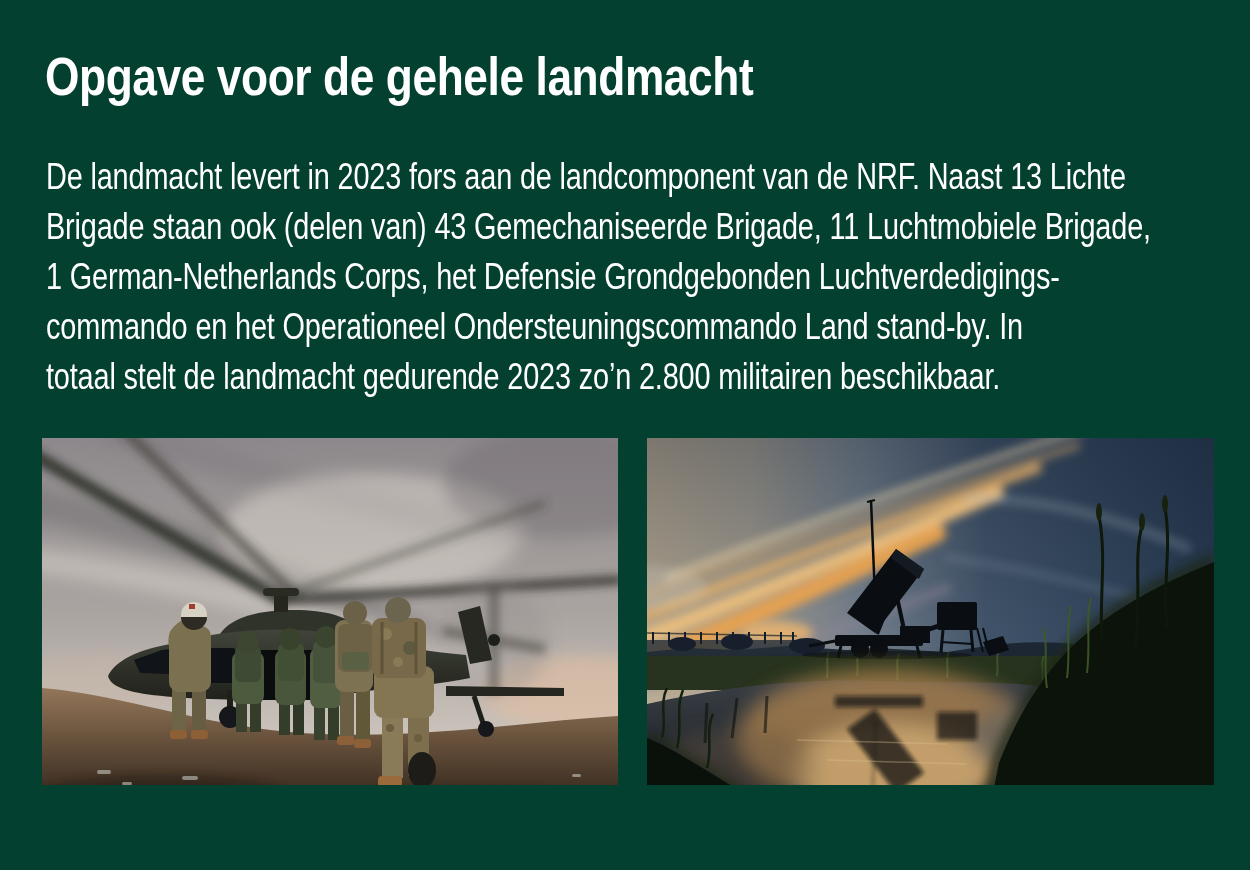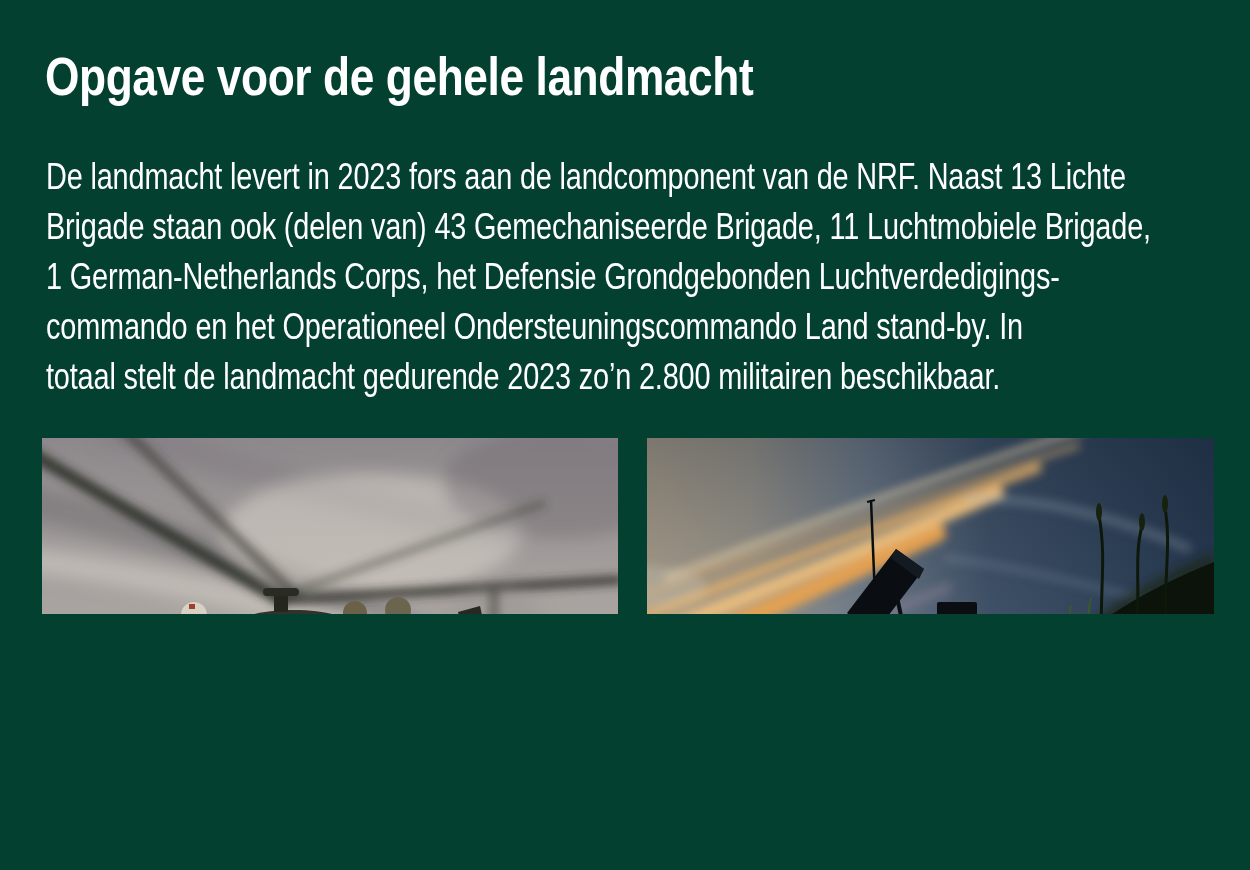--- a/index.html
+++ b/index.html
@@ -1,17 +1,17 @@
 <!DOCTYPE html>
 <html lang="nl"><head>
 <meta charset="utf-8">
 <style>
   html,body{margin:0;padding:0;background:#04402f;}
   .page{
-    position:relative;width:1250px;height:614px;overflow:hidden;
+    position:relative;width:1250px;height:785px;overflow:hidden;
     background:#04402f;color:#fff;
     font-family:"Liberation Sans","DejaVu Sans",sans-serif;
   }
   .title{
     position:absolute;left:45px;top:48px;margin:0;
     font-size:54px;line-height:56px;font-weight:700;letter-spacing:-0.5px;
     white-space:nowrap;transform:scaleX(0.82);transform-origin:left top;
   }
   .body-text{
     position:absolute;left:46px;top:152px;

